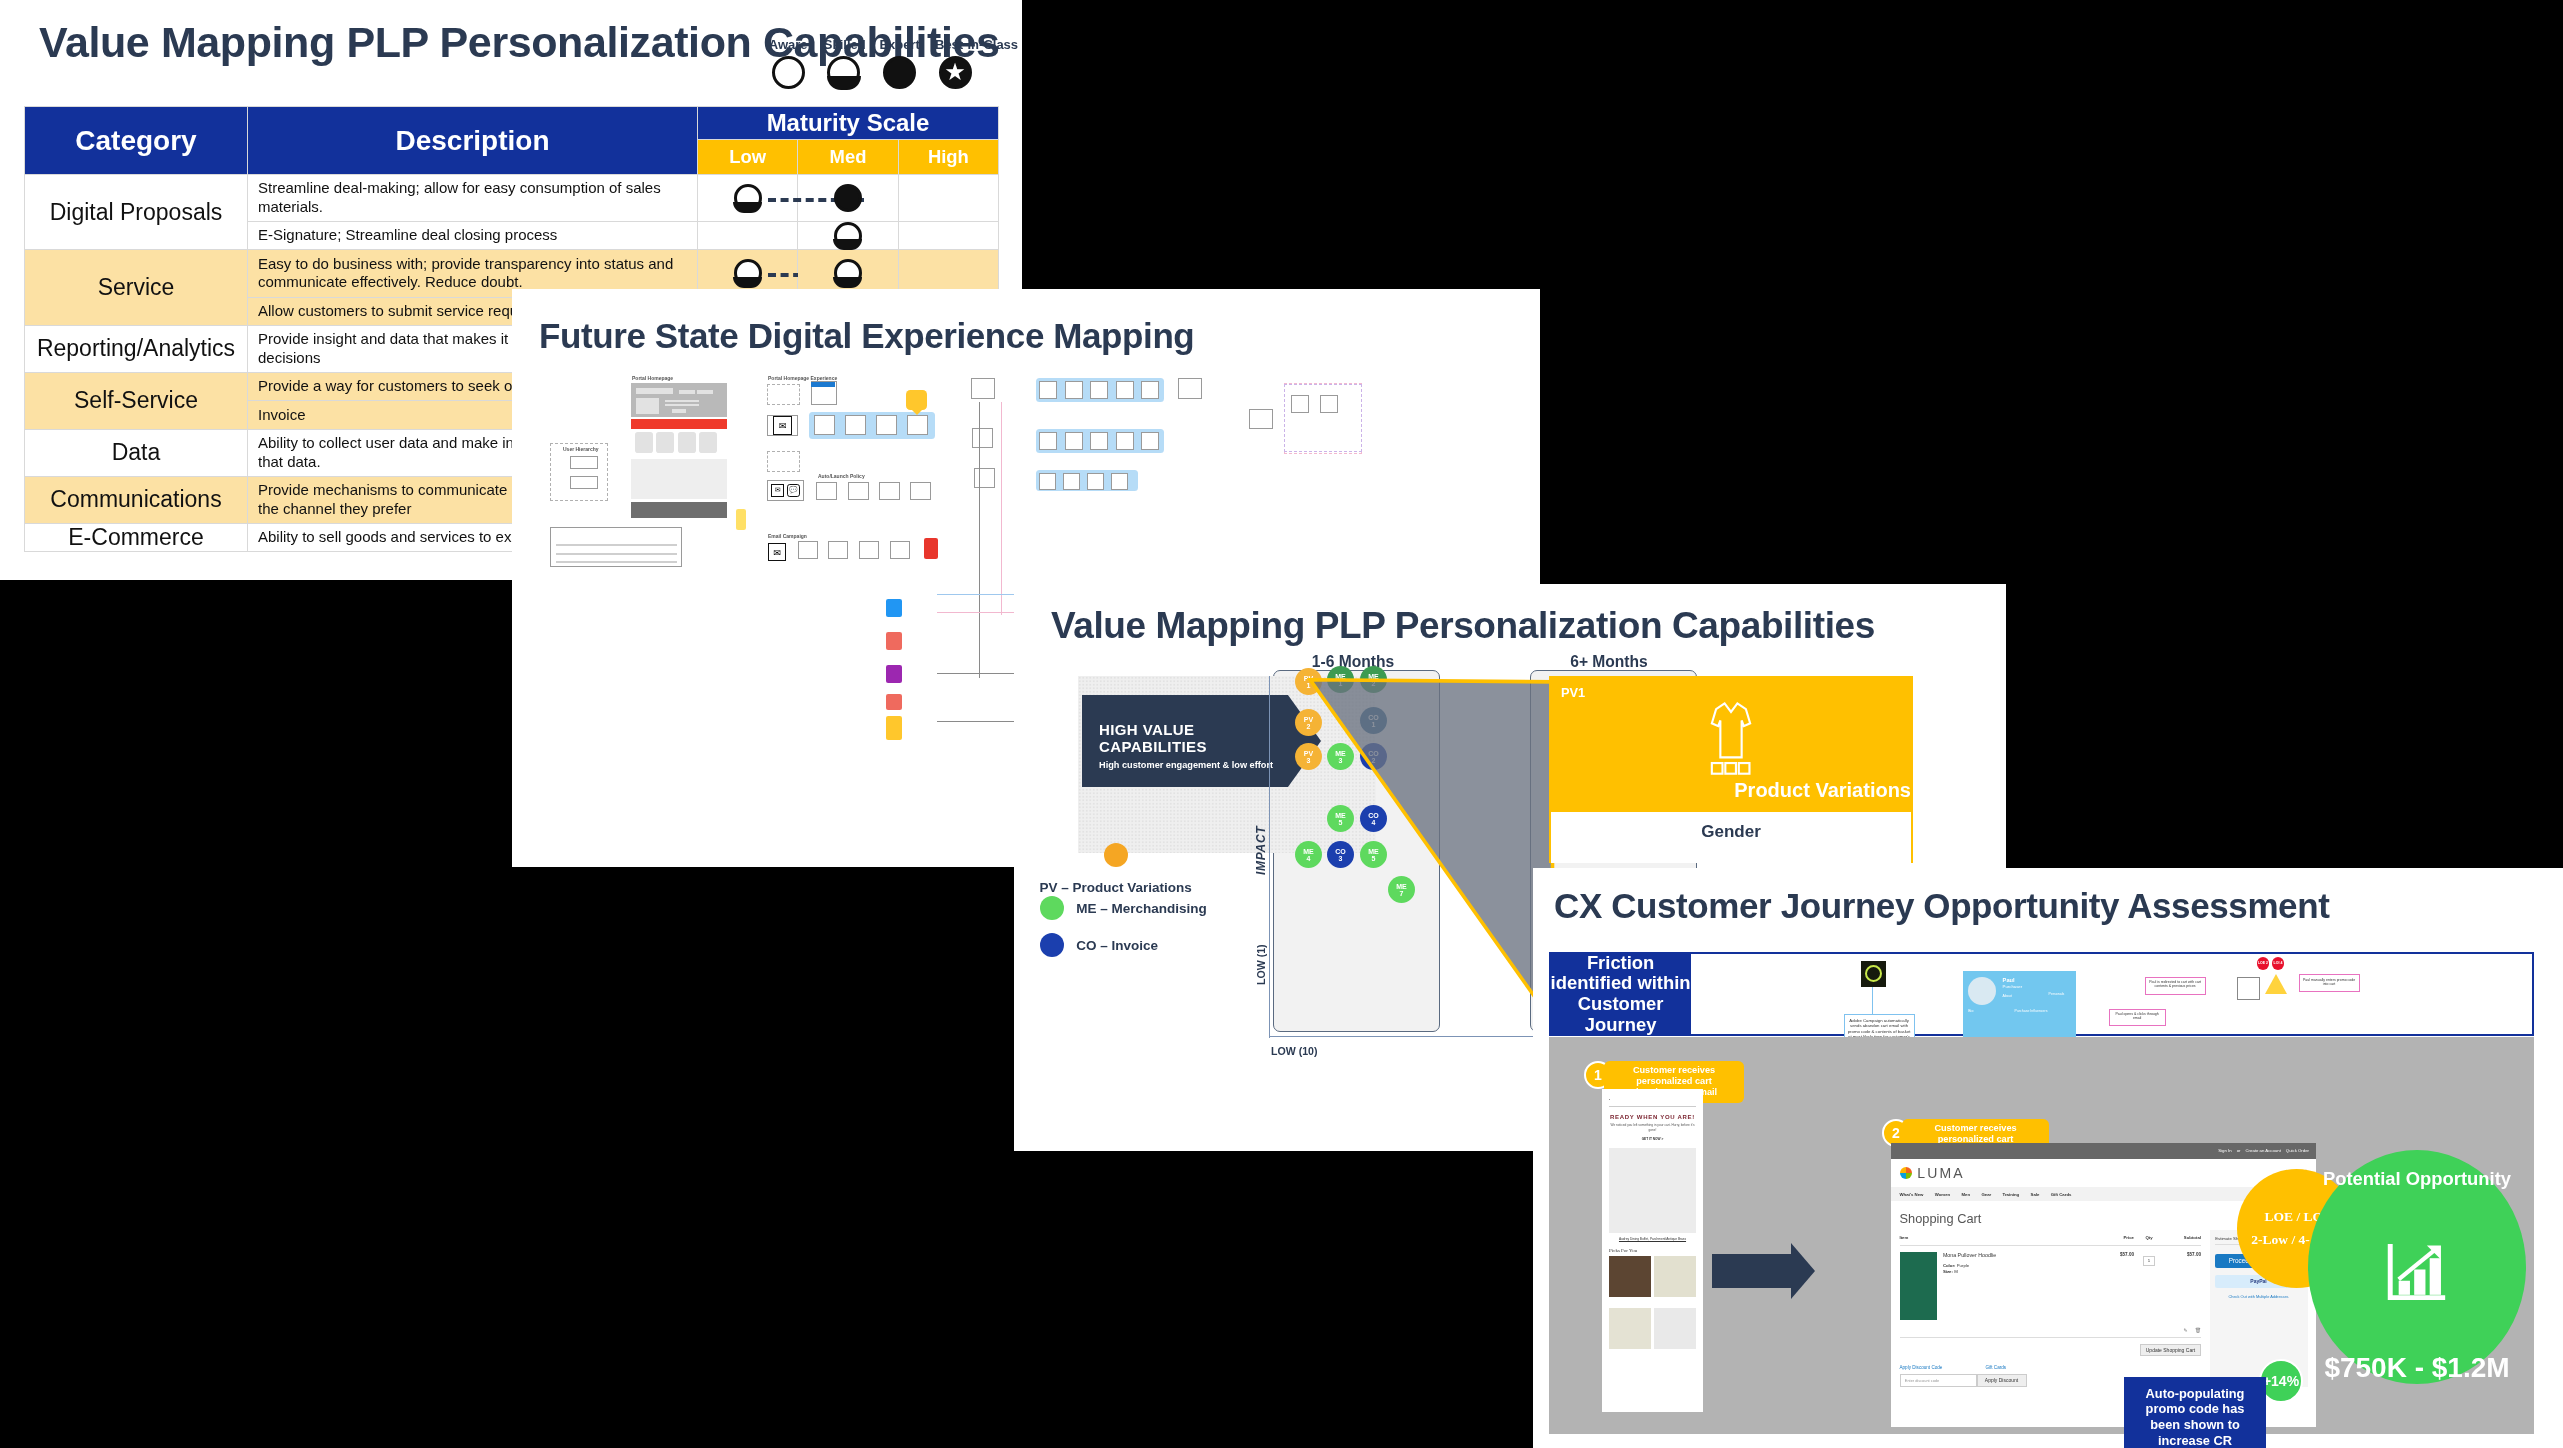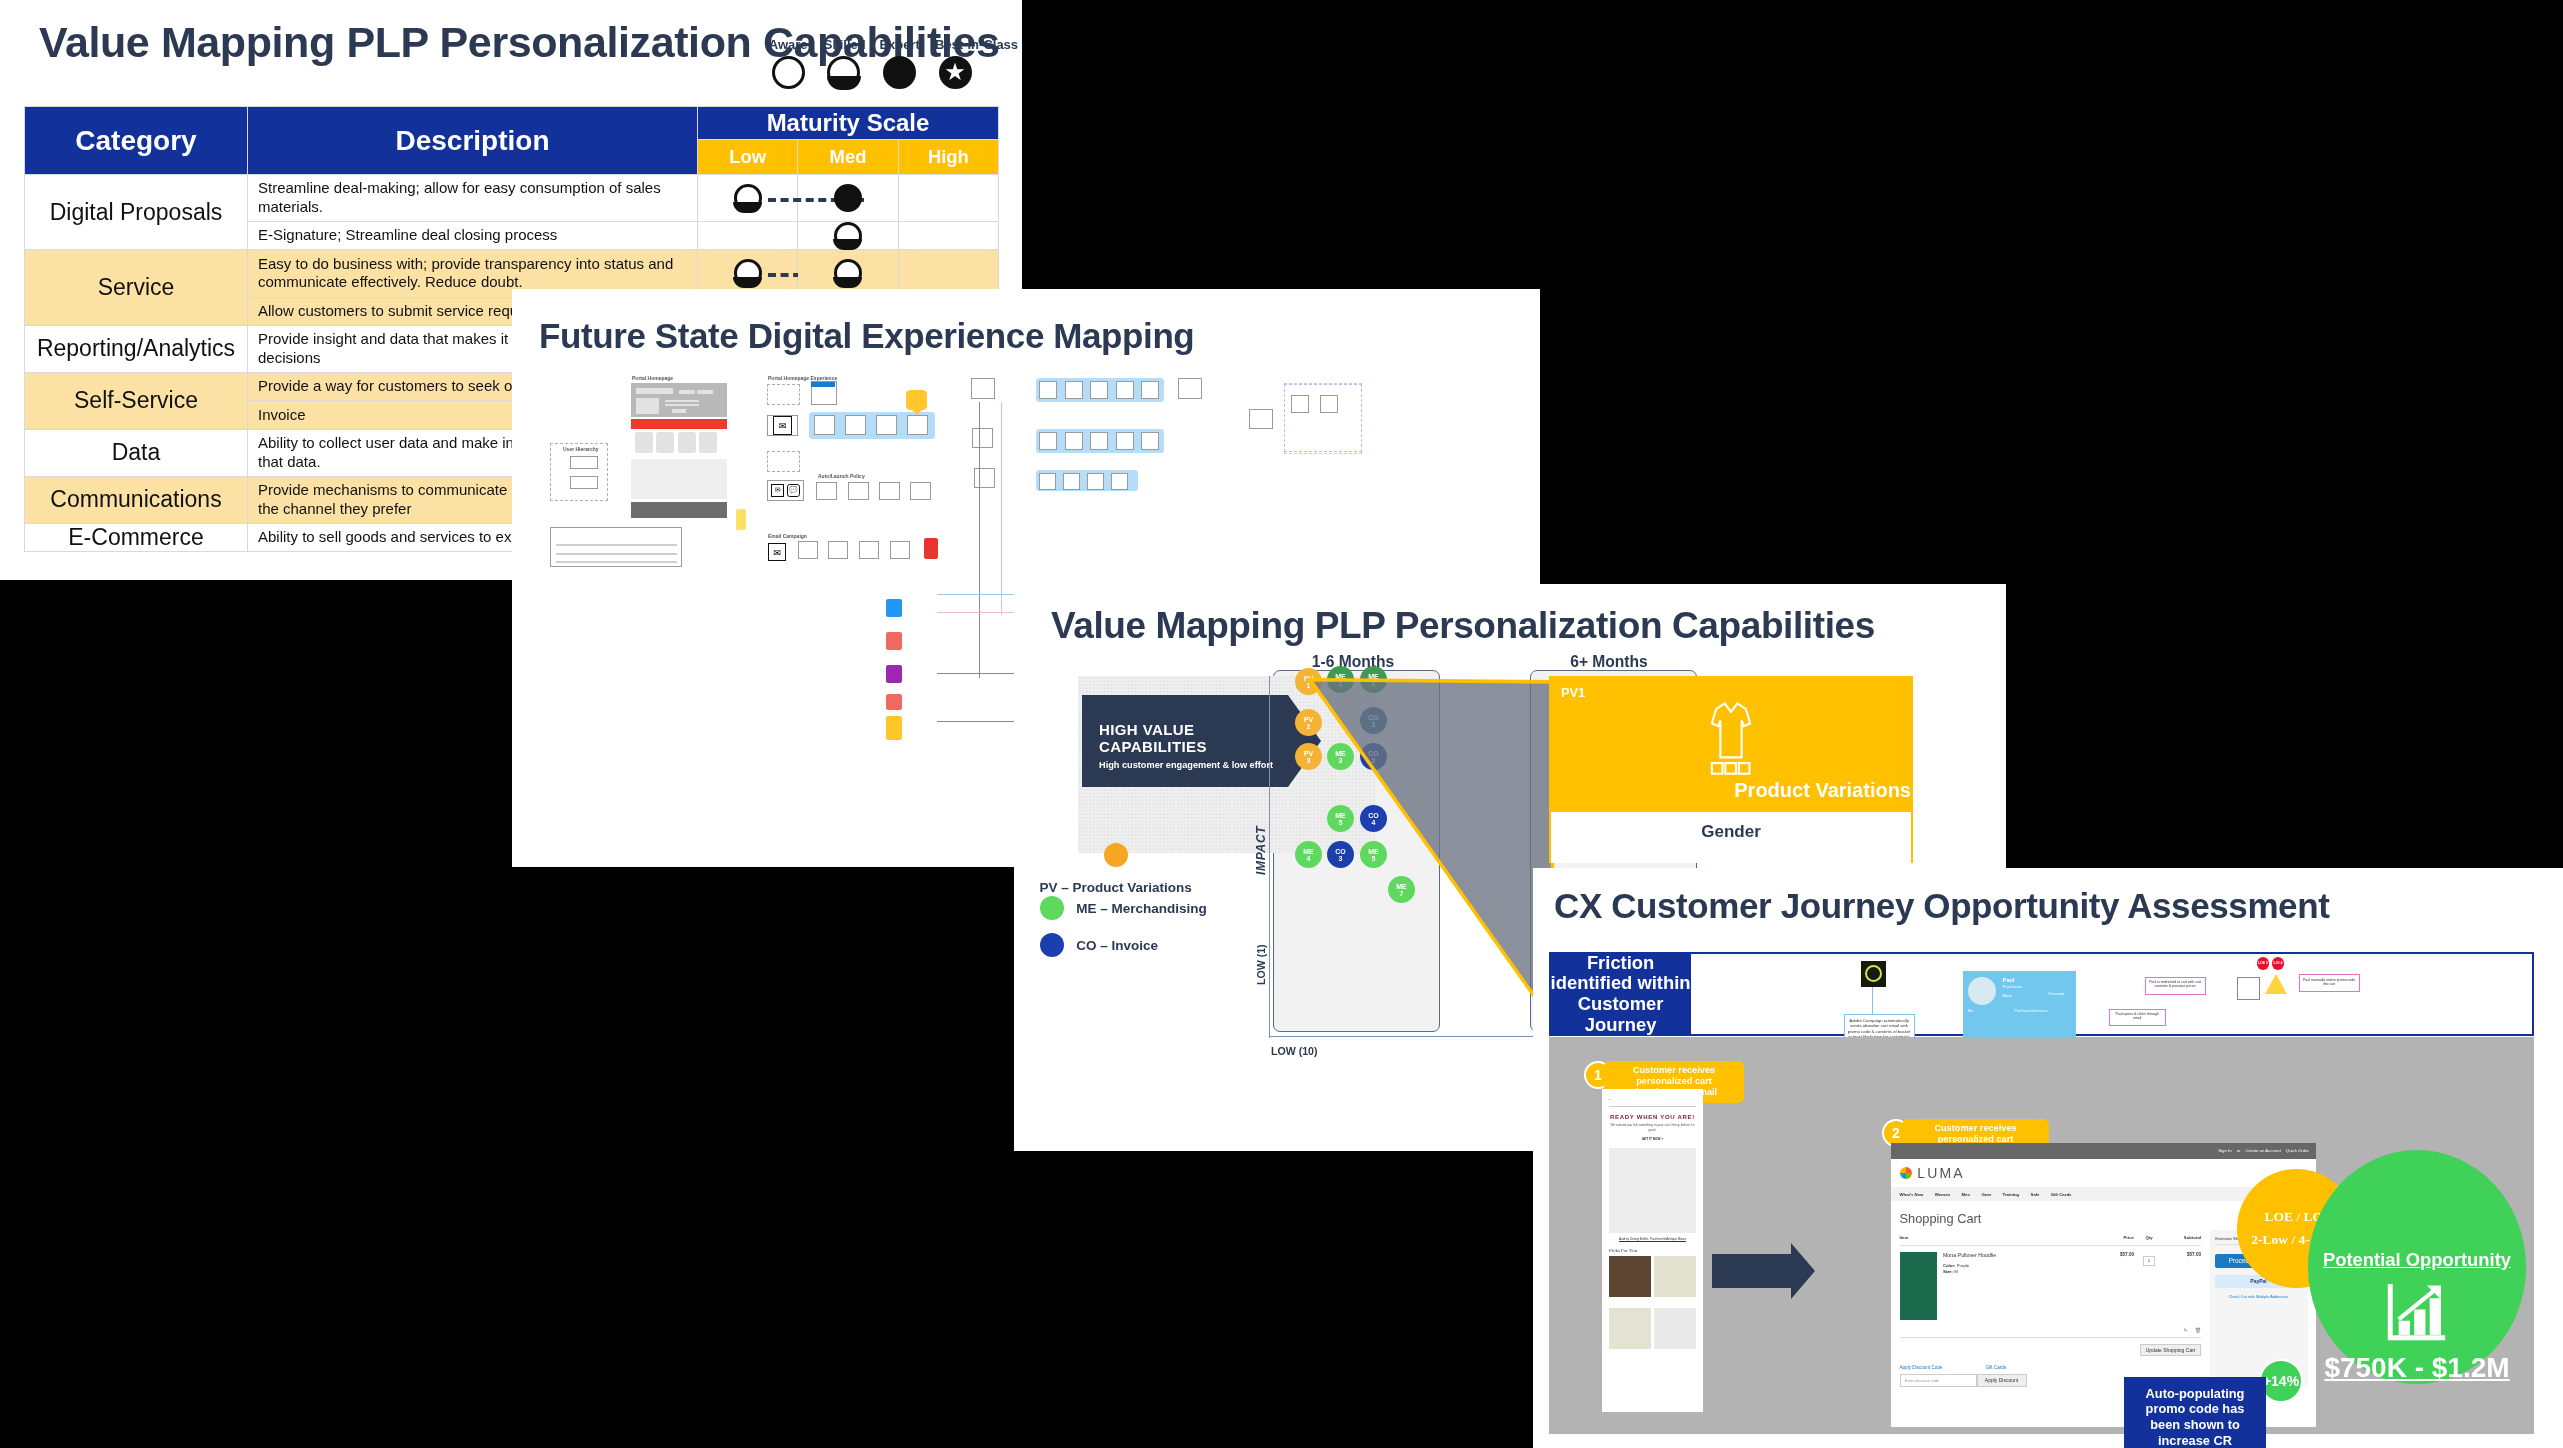--- a/index.html
+++ b/index.html
@@ -130,21 +130,21 @@
               font-size:9.2px; font-weight:700; text-align:center; line-height:1.2;
               padding:4.3px 7px; }
   .step-num{ position:absolute; width:28px;height:28px;border-radius:50%;background:#ffc000;
               color:#fff; border:2.1px solid #fff; font-size:14px; font-weight:700;
               display:flex;align-items:center;justify-content:center; }
   .loe-bubble{ position:absolute; width:119px;height:119px;border-radius:50%;background:#ffc000;
               color:#fff; display:flex;flex-direction:column;align-items:center;
               justify-content:center; font-size:13.5px; font-weight:600; gap:7px; }
   .opp-oval{ position:absolute; width:218px;height:234px;border-radius:50%;background:#3fd158;
               color:#fff; display:flex;flex-direction:column;align-items:center;
-              justify-content:flex-end; padding-top:18.4px;text-decoration:underline; }
+              justify-content:space-between; padding-top:18.4px; }
   .opp-title{ font-size:18.4px; font-weight:700; }
   .opp-val{ font-size:28px; font-weight:700; text-align:center; line-height:1.1; }
   .pct-badge{ position:absolute; width:44px;height:44px;border-radius:50%;background:#3fd158;
               color:#fff; border:2.1px solid #fff; font-size:14px; font-weight:700;
               display:flex;align-items:center;justify-content:center; }
   .promo-note{ position:absolute; background:#12319b; color:#fff; font-size:12.8px;
               font-weight:700; text-align:center; line-height:1.25; padding:8.5px 10px; }
   .big-arrow{ position:absolute; height:34px; background:#2b3a52; }
   .big-arrow::after{content:"";position:absolute;right:-24px;top:-10.6px;width:0;height:0;
               border-top:28px solid transparent;border-bottom:28px solid transparent;

